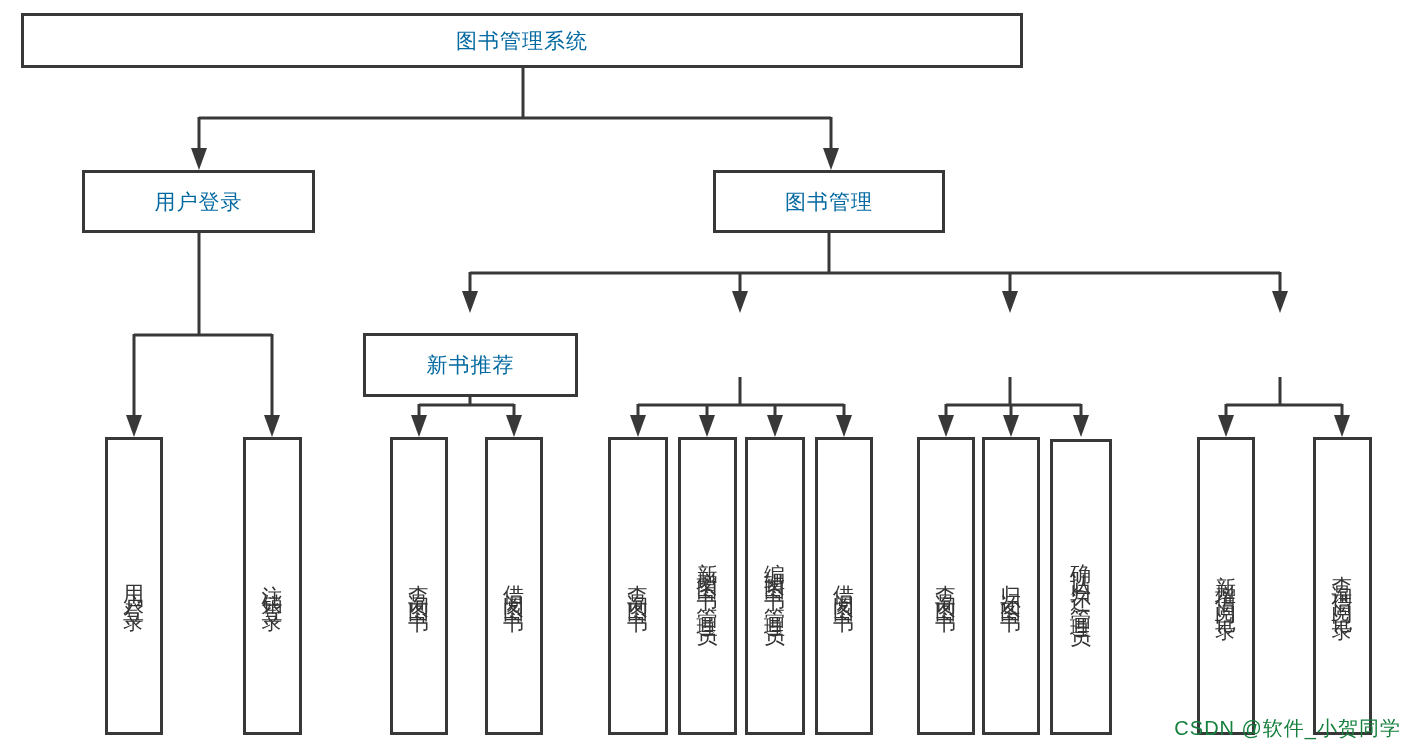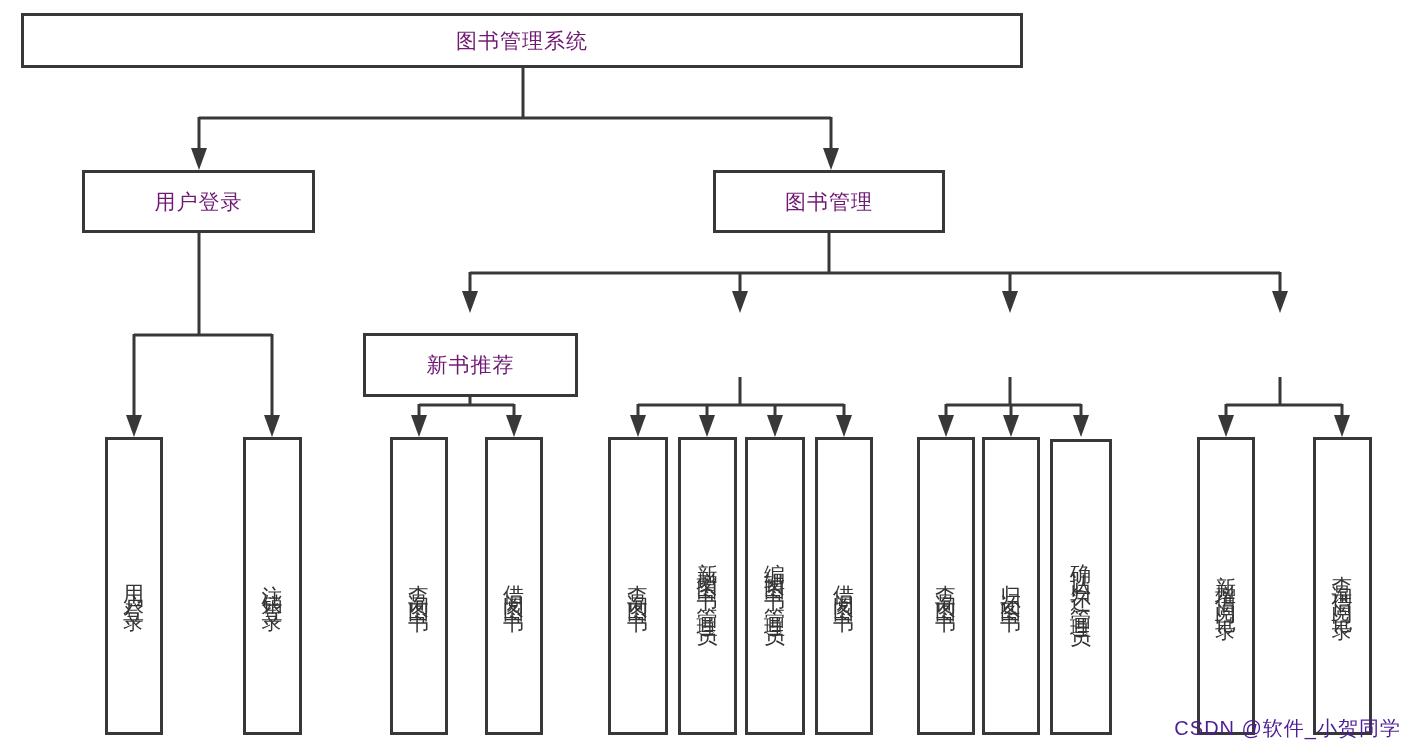--- a/index.html
+++ b/index.html
@@ -10,21 +10,21 @@
     font-family:"Liberation Sans","DejaVu Sans",sans-serif;
     overflow:hidden;
   }
   svg.connectors{position:absolute;left:0;top:0;width:1405px;height:747px;}
   .node{
     position:absolute;
     box-sizing:border-box;
     border:3px solid #383838;
     background:#ffffff;
     display:flex;align-items:center;justify-content:center;
-    color:#701a75;
+    color:#0369a1;
     font-size:21px;
     letter-spacing:1px;
     white-space:nowrap;
   }
   .leaf{
     position:absolute;
     box-sizing:border-box;
     border:3px solid #383838;
     background:#ffffff;
     display:flex;align-items:center;justify-content:center;
@@ -35,21 +35,21 @@
     text-orientation:mixed;
     font-size:21px;
     letter-spacing:9px;
     color:#333333;
     line-height:1;
   }
   .watermark{
     position:absolute;
     right:4px;bottom:5px;
     font-size:20px;
-    color:#4c1d95;
+    color:#15803d;
     letter-spacing:1px;
     white-space:nowrap;
   }
   .cline{stroke:#383838;stroke-width:3;fill:none;}
   .ahead{fill:#383838;stroke:none;}
 </style>
 </head>
 <body>
 
 <div class="canvas">

